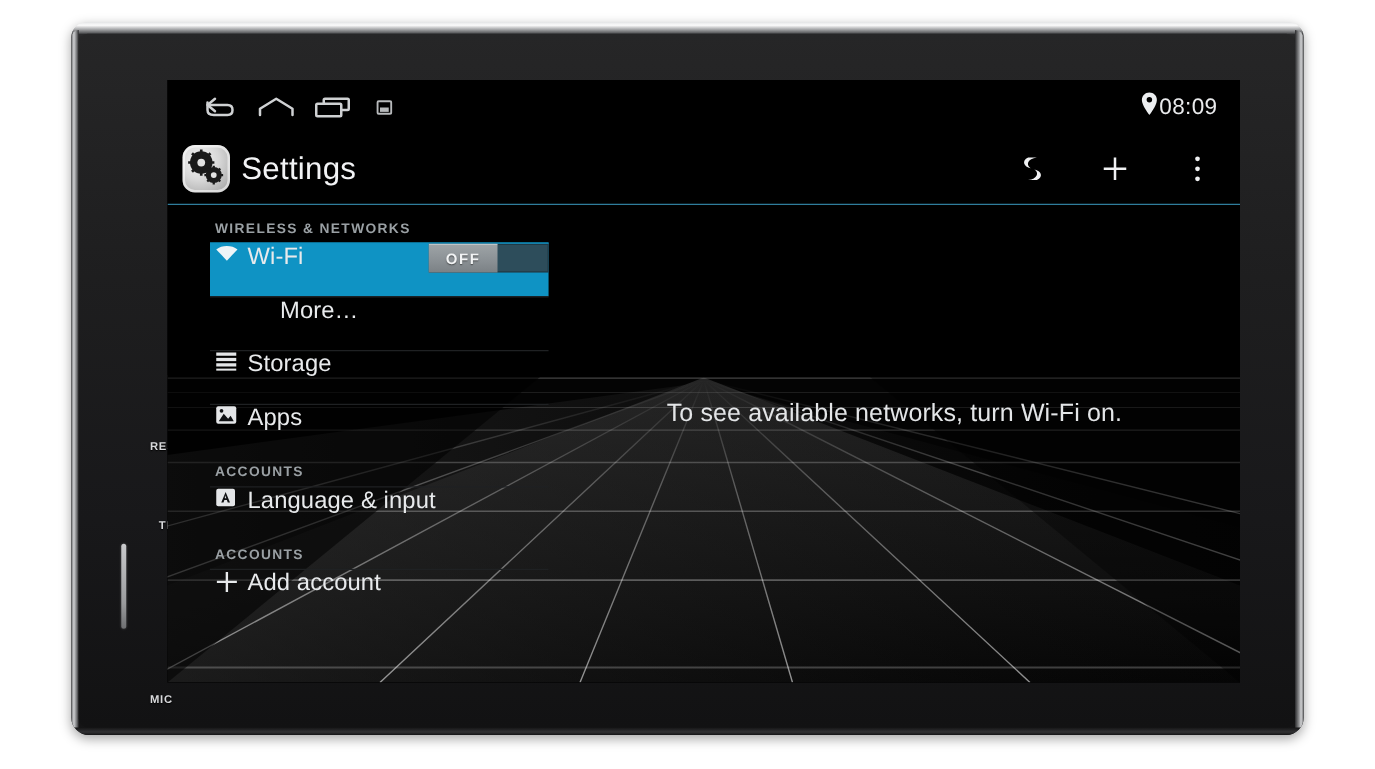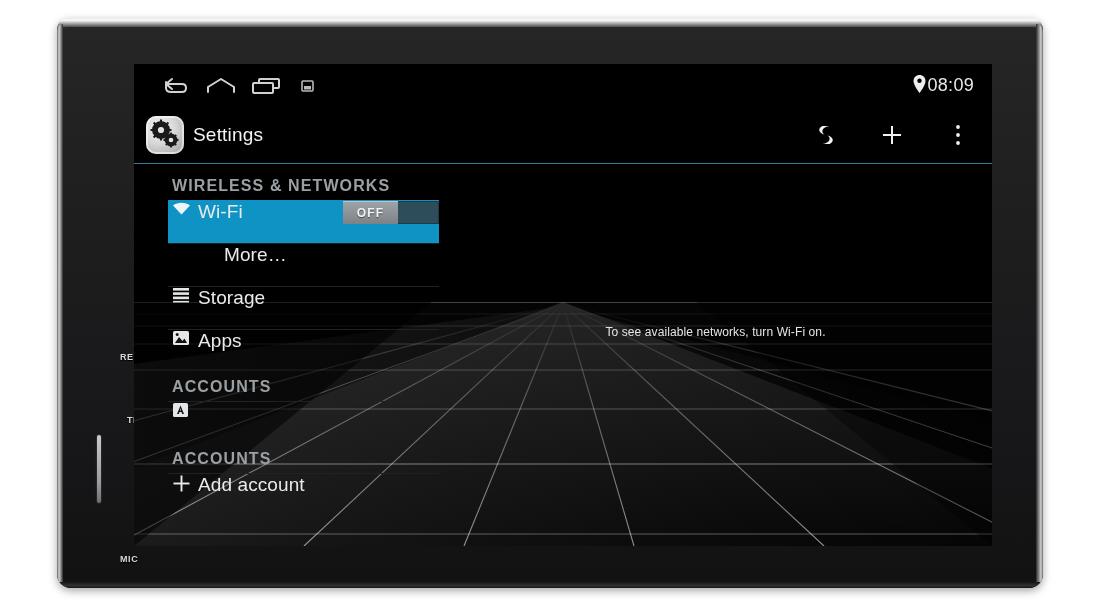--- a/index.html
+++ b/index.html
@@ -122,35 +122,35 @@
   }
   #app-icon {
     width:38px; height:38px; border-radius:10px;
     background:radial-gradient(circle at 35% 32%, #f6f6f6 0%, #d7d7d7 45%, #9c9c9c 100%);
     display:flex; align-items:center; justify-content:center;
     flex:0 0 auto;
     box-shadow:inset 0 0 0 2px rgba(255,255,255,.55);
     overflow:hidden;
   }
   #app-title {
-    color:#f2f3f5; font-size:19px; margin-left:9px; letter-spacing:.2px;
+    color:#f2f3f5; font-size:25px; margin-left:9px; letter-spacing:.2px;
   }
   #action-icons { margin-left:auto; display:flex; align-items:center; gap:42px; }
   .act-btn { display:flex; align-items:center; justify-content:center; width:24px; height:32px; }
 
   
   #settings-list {
     position:absolute; left:0; top:101px;
     width:305px; height:381px;
     padding-top:5px;
     overflow:hidden;
   }
   .group-header {
     color:#9aa0a4;
-    font-size:16px;
+    font-size:11px;
     font-weight:bold;
     letter-spacing:1.1px;
     padding:7px 0 5px 38px;
   }
   .group-header.tight { padding-top:6px; }
   .list-item {
     position:relative;
     height:43px;
     display:flex; align-items:flex-start;
     padding-left:38px;
@@ -192,21 +192,21 @@
   }
 
   
   #detail-pane {
     position:absolute; left:305px; top:101px;
     width:553px; height:381px;
     display:flex; align-items:center; justify-content:center;
   }
   #empty-msg {
     color:#e3e5e7;
-    font-size:12px;
+    font-size:20px;
     text-align:center;
     letter-spacing:.1px;
     margin-top:-48px;
   }
 </style>
 </head>
 <body>
 
 <div id="device">
   <div id="device-lip"></div>
@@ -418,20 +418,21 @@
 
         <div class="group-header tight">ACCOUNTS</div>
 
         <div class="list-item">
           <span class="li-icon">
             <svg width="17" height="16" viewBox="0 0 17 16">
               <rect x="1" y="1" width="15" height="14" rx="1.6" fill="#e4e6e8"></rect>
               <path d="M8.5 3.6 L12 12 L10.2 12 L9.5 10 L7.5 10 L6.8 12 L5 12 Z M8 6.2 L7.9 8.6 L9.1 8.6 Z" fill="#101214"></path>
             </svg>
           </span>
+          <span class="li-label">Language &amp; input</span>
         </div>
 
         <div class="group-header tight">ACCOUNTS</div>
 
         <div class="list-item">
           <span class="li-icon">
             <svg width="19" height="19" viewBox="0 0 19 19">
               <line x1="9.5" y1="1.5" x2="9.5" y2="17.5" stroke="#e8eaec" stroke-width="1.9"></line>
               <line x1="1.5" y1="9.5" x2="17.5" y2="9.5" stroke="#e8eaec" stroke-width="1.9"></line>
             </svg>

